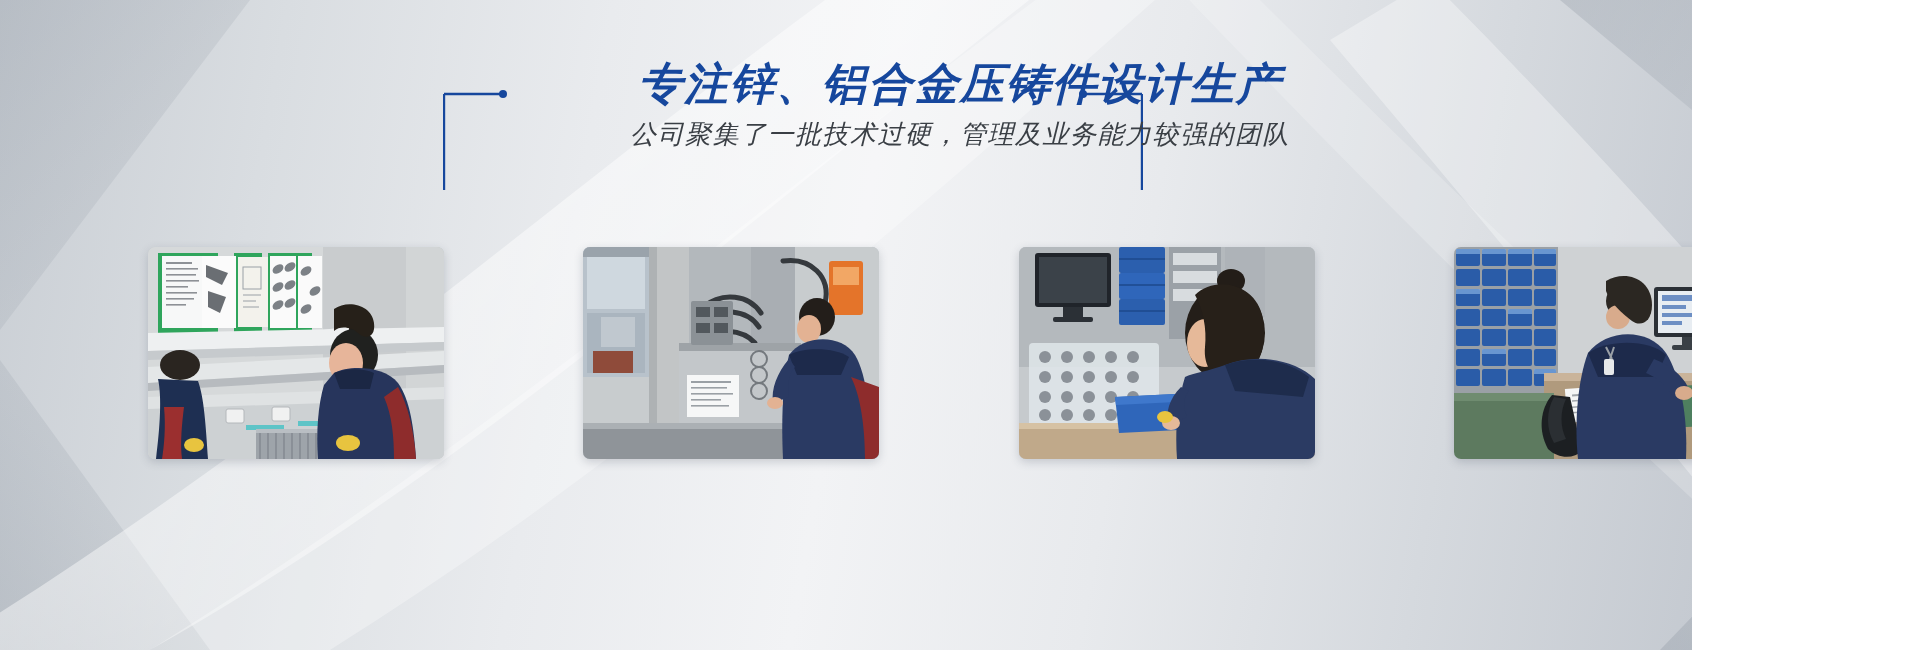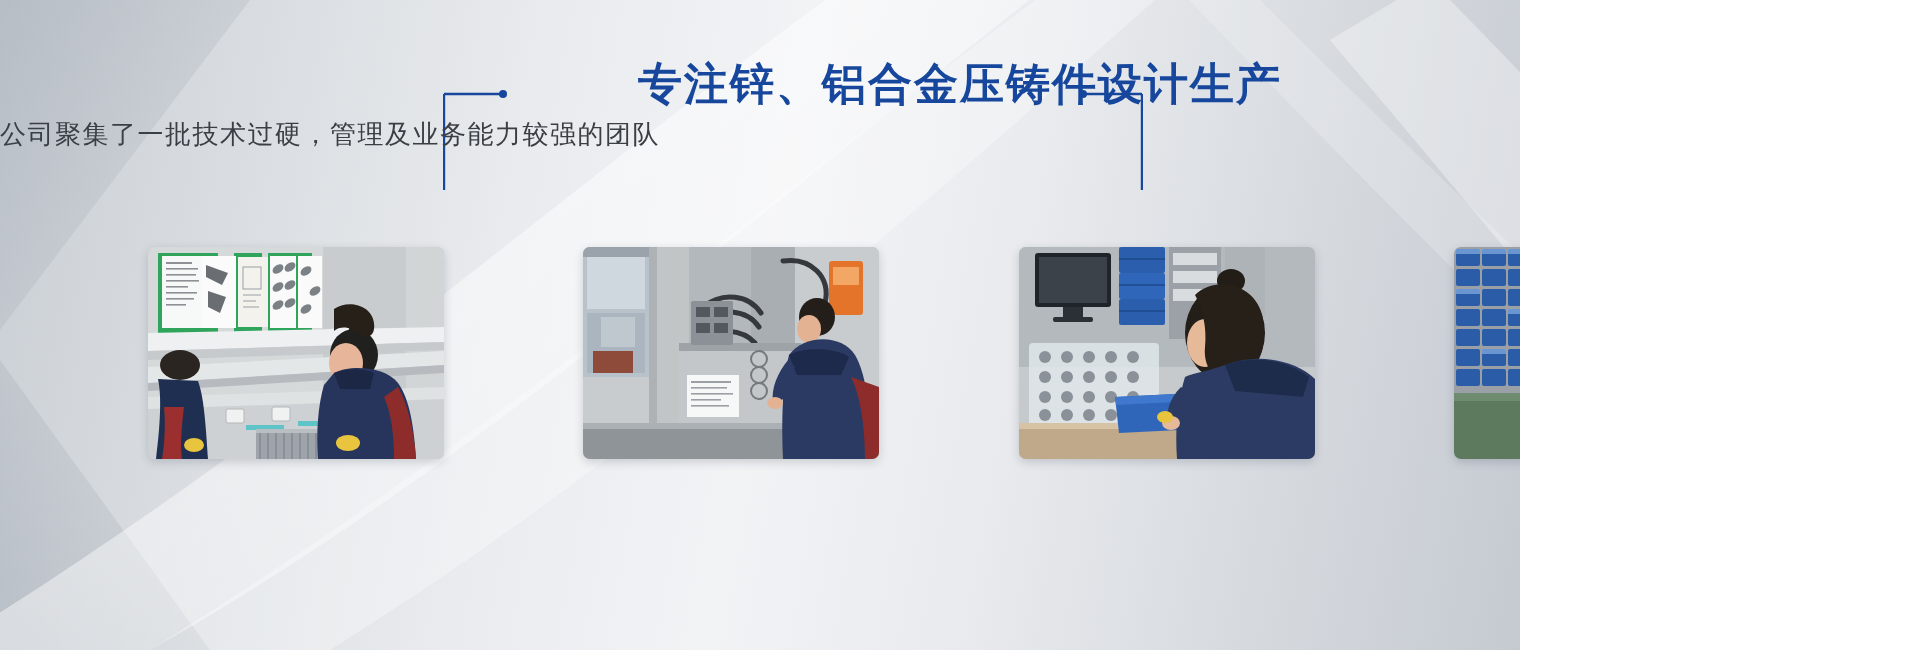--- a/index.html
+++ b/index.html
@@ -6,24 +6,25 @@
     margin: 0;
     padding: 0;
     background: #ffffff;
   }
   body {
     font-family: "Liberation Sans", "DejaVu Sans", sans-serif;
   }
 
   .banner {
     position: relative;
-    width: 1520px;
+    width: 1692px;
     height: 650px;
     overflow: hidden;
     background: linear-gradient(100deg, #c9ced4 0%, #d9dde1 16%, #e9ebee 34%, #f2f3f5 50%, #e8eaed 66%, #d5d9de 84%, #c5cad1 100%);
+    font-style: italic;
   }
 
   
   .bg-swoosh {
     position: absolute;
     pointer-events: none;
   }
   .swoosh-svg {
     position: absolute;
     inset: 0;
@@ -65,21 +66,21 @@
     letter-spacing: 2px;
     line-height: 1.18;
     white-space: nowrap;
   }
 
   .subtitle-row {
     position: absolute;
     left: 0;
     top: 117px;
     width: 1920px;
-    text-align: left;
+    text-align: center;
   }
   .subtitle {
     display: inline-block;
     font-size: 26px;
     font-weight: normal;
     color: #3a3f45;
     letter-spacing: 1.5px;
     white-space: nowrap;
   }
 

